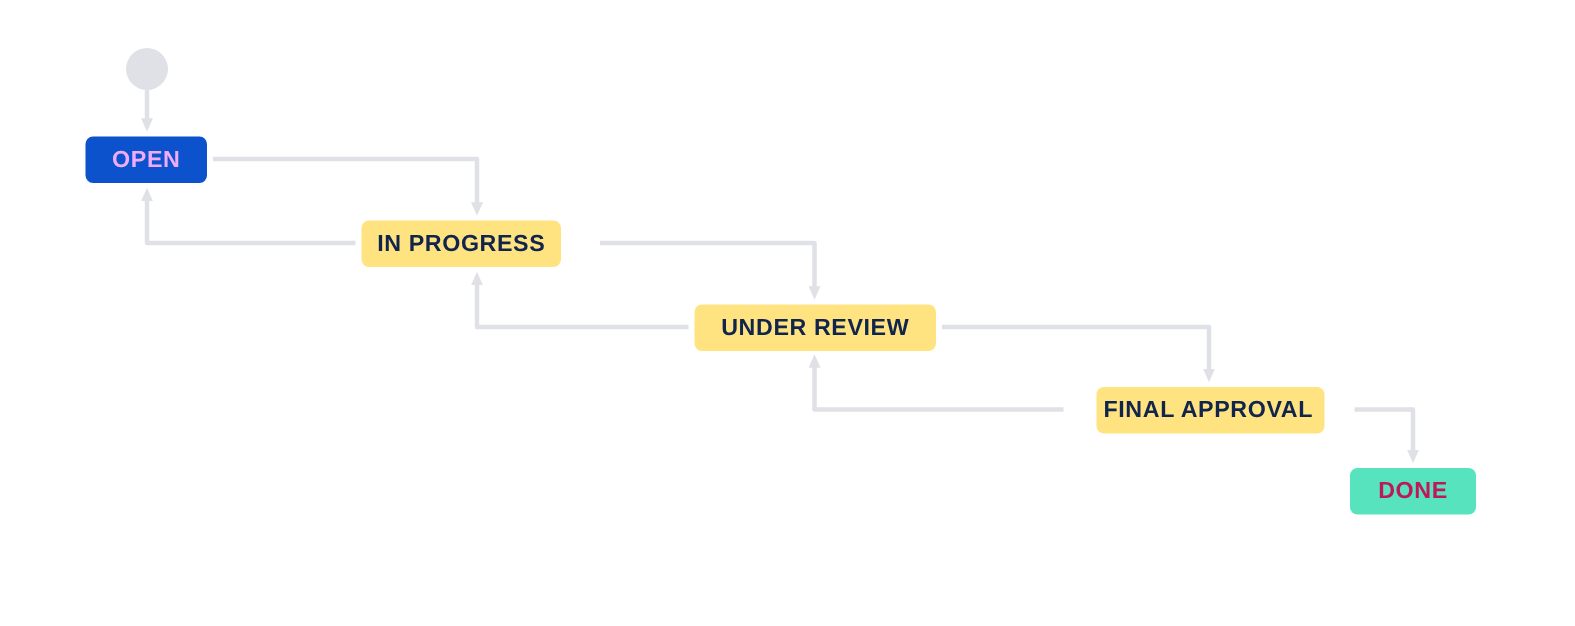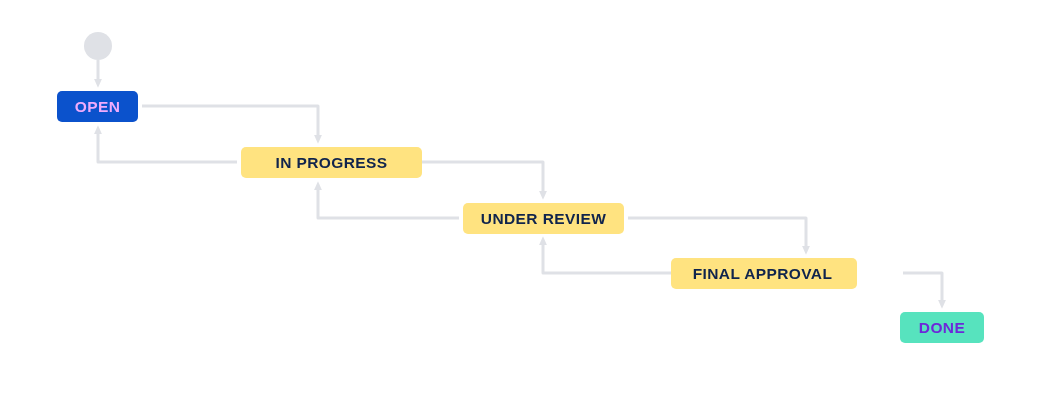--- a/index.html
+++ b/index.html
@@ -44,21 +44,21 @@
   .node-open {
     background: #0B52CC;
     color: #f0abfc;
   }
   .node-progress {
     background: #FFE380;
     color: #10244C;
   }
   .node-done {
     background: #57E3BE;
-    color: #6d28d9;
+    color: #be185d;
   }
   .start-dot {
     position: absolute;
     border-radius: 50%;
     background: #DFE1E6;
   }
 </style>
 </head>
 <body>
 
@@ -89,29 +89,29 @@
       <path d="M903,273 L942,273 L942,301" marker-end="url(#arrowhead)"></path>
     </g>
   </svg>
 
   <div class="start-dot" style="width: 28px; height: 28px; left: 84px; top: 32px;"></div>
 
   <div class="node node-open" style="left: 57px; top: 91px; width: 81px; height: 31px;">
     <span>OPEN</span>
   </div>
 
-  <div class="node node-progress" style="left: 241px; top: 147px; width: 181px; height: 31px;">
+  <div class="node node-progress" style="left: 241px; top: 147px; width: 133px; height: 31px;">
     <span>IN PROGRESS</span>
   </div>
 
   <div class="node node-progress" style="left: 463px; top: 203px; width: 161px; height: 31px;">
     <span>UNDER REVIEW</span>
   </div>
 
-  <div class="node node-progress" style="left: 671px; top: 258px; width: 186px; height: 31px; padding-left: 11px;">
+  <div class="node node-progress" style="left: 731px; top: 258px; width: 152px; height: 31px; padding-left: 11px;">
     <span>FINAL APPROVAL</span>
   </div>
 
   <div class="node node-done" style="left: 900px; top: 312px; width: 84px; height: 31px;">
     <span>DONE</span>
   </div>
 
 </div>
 
 </body></html>

